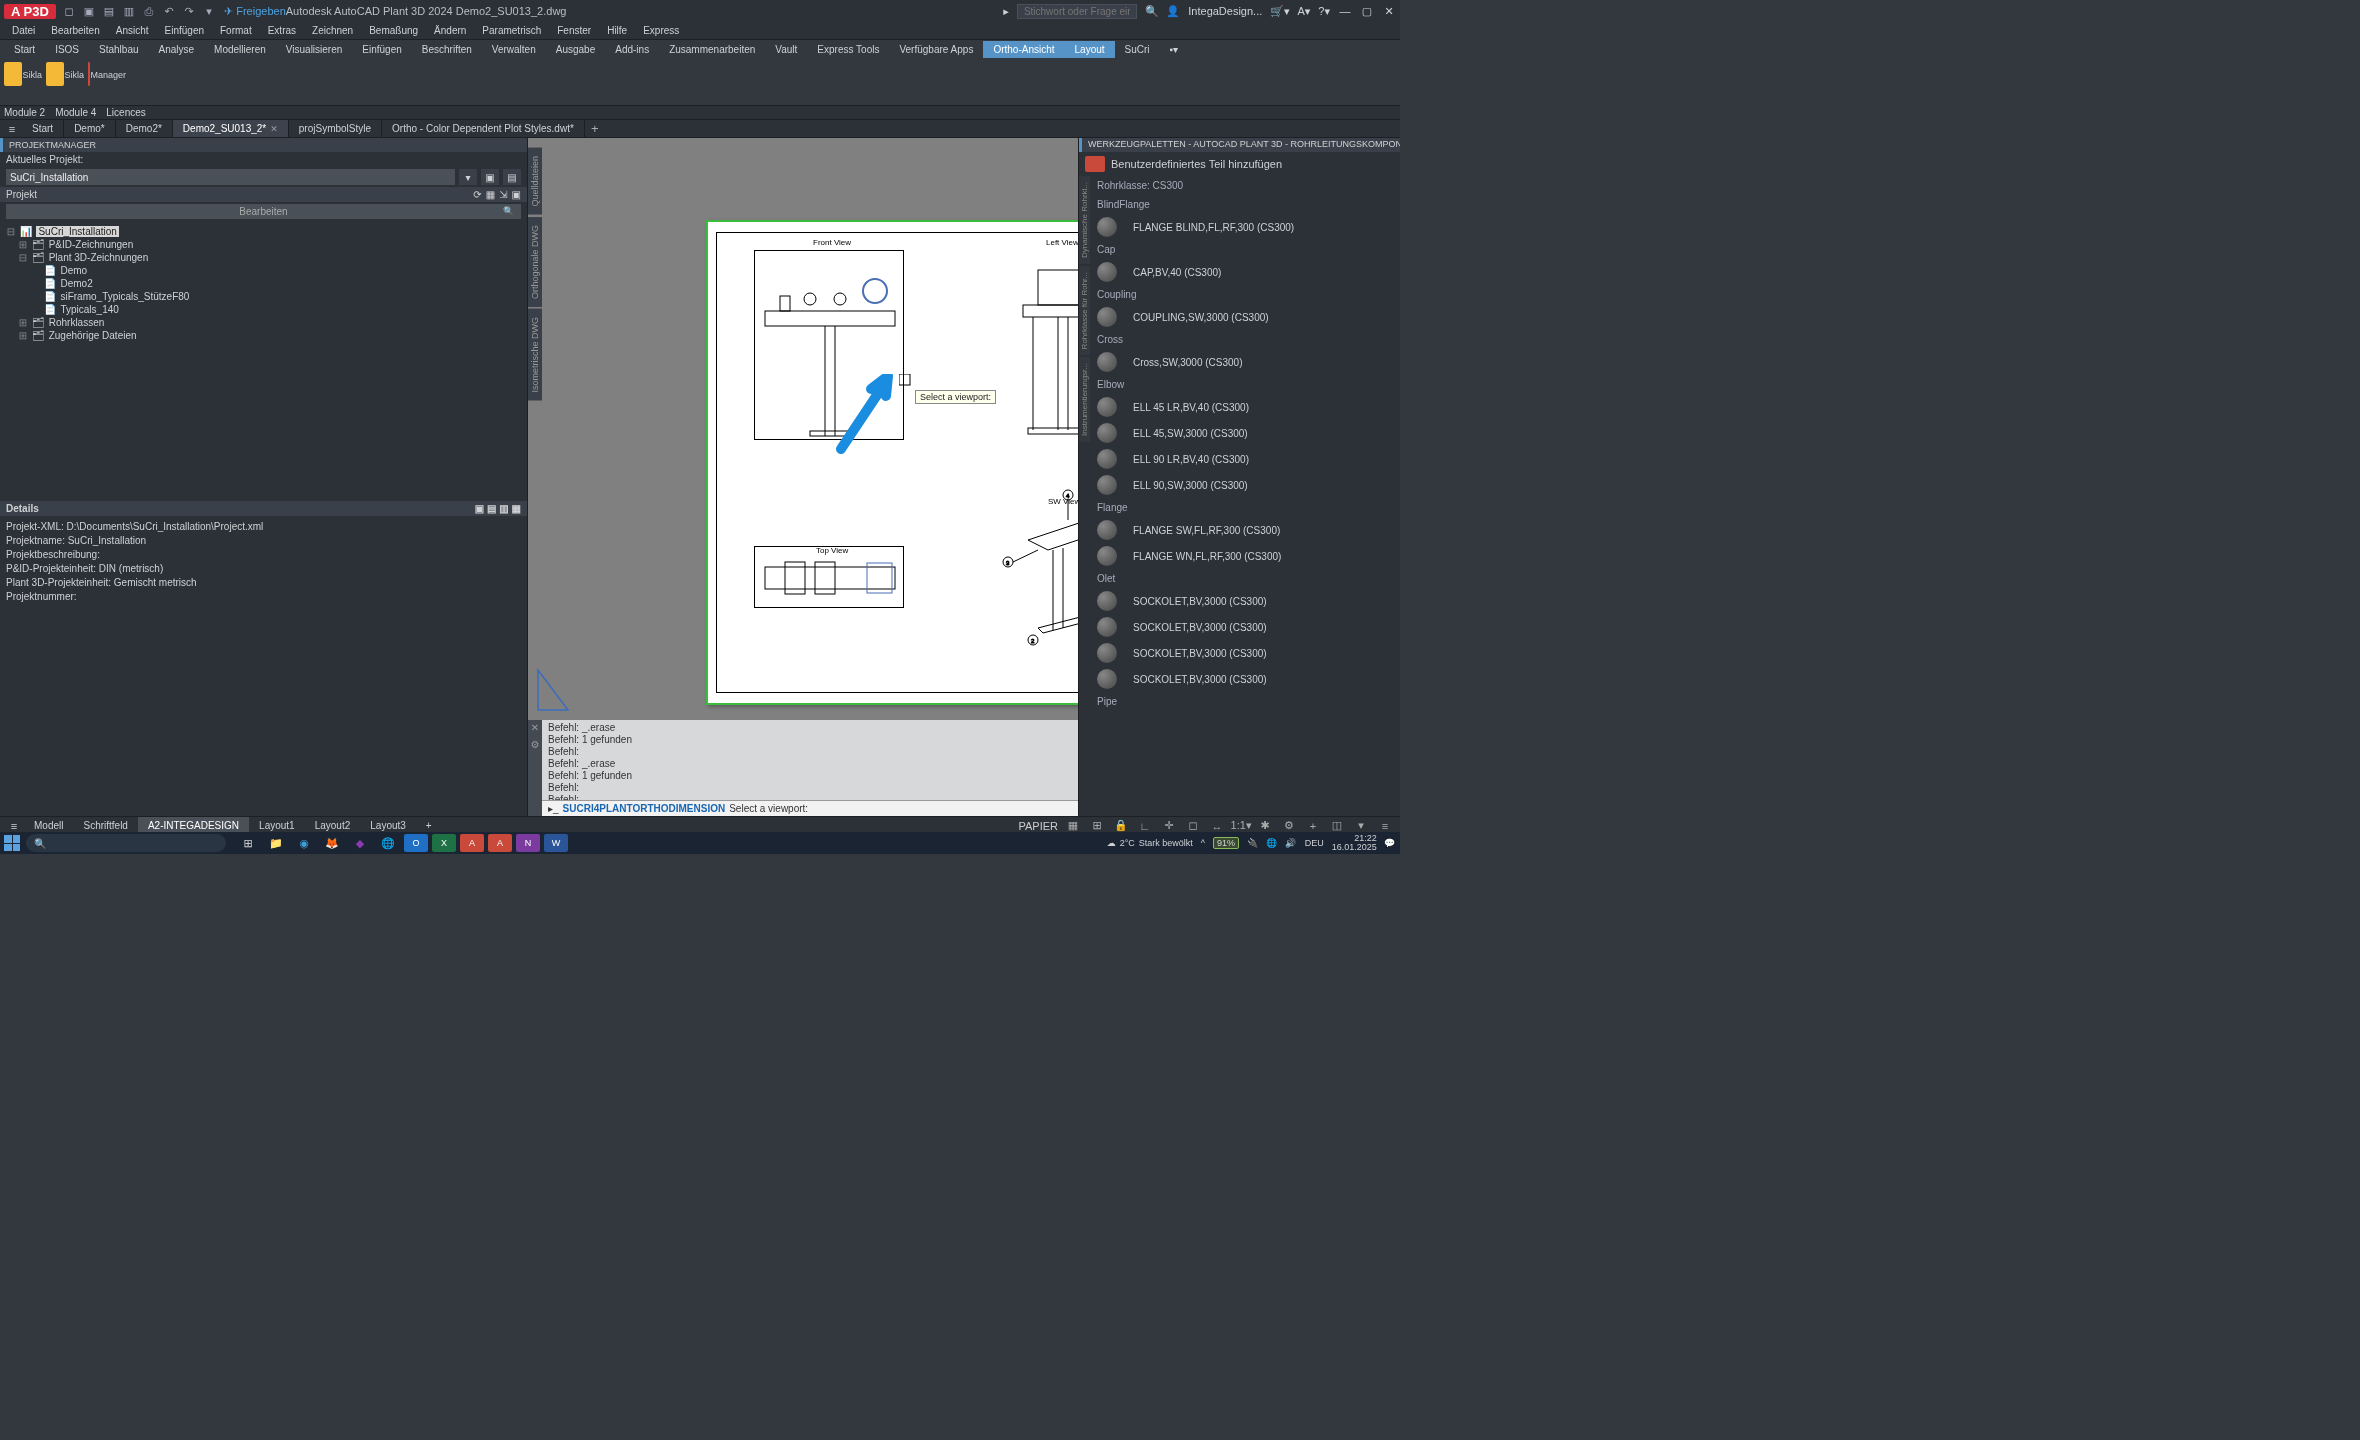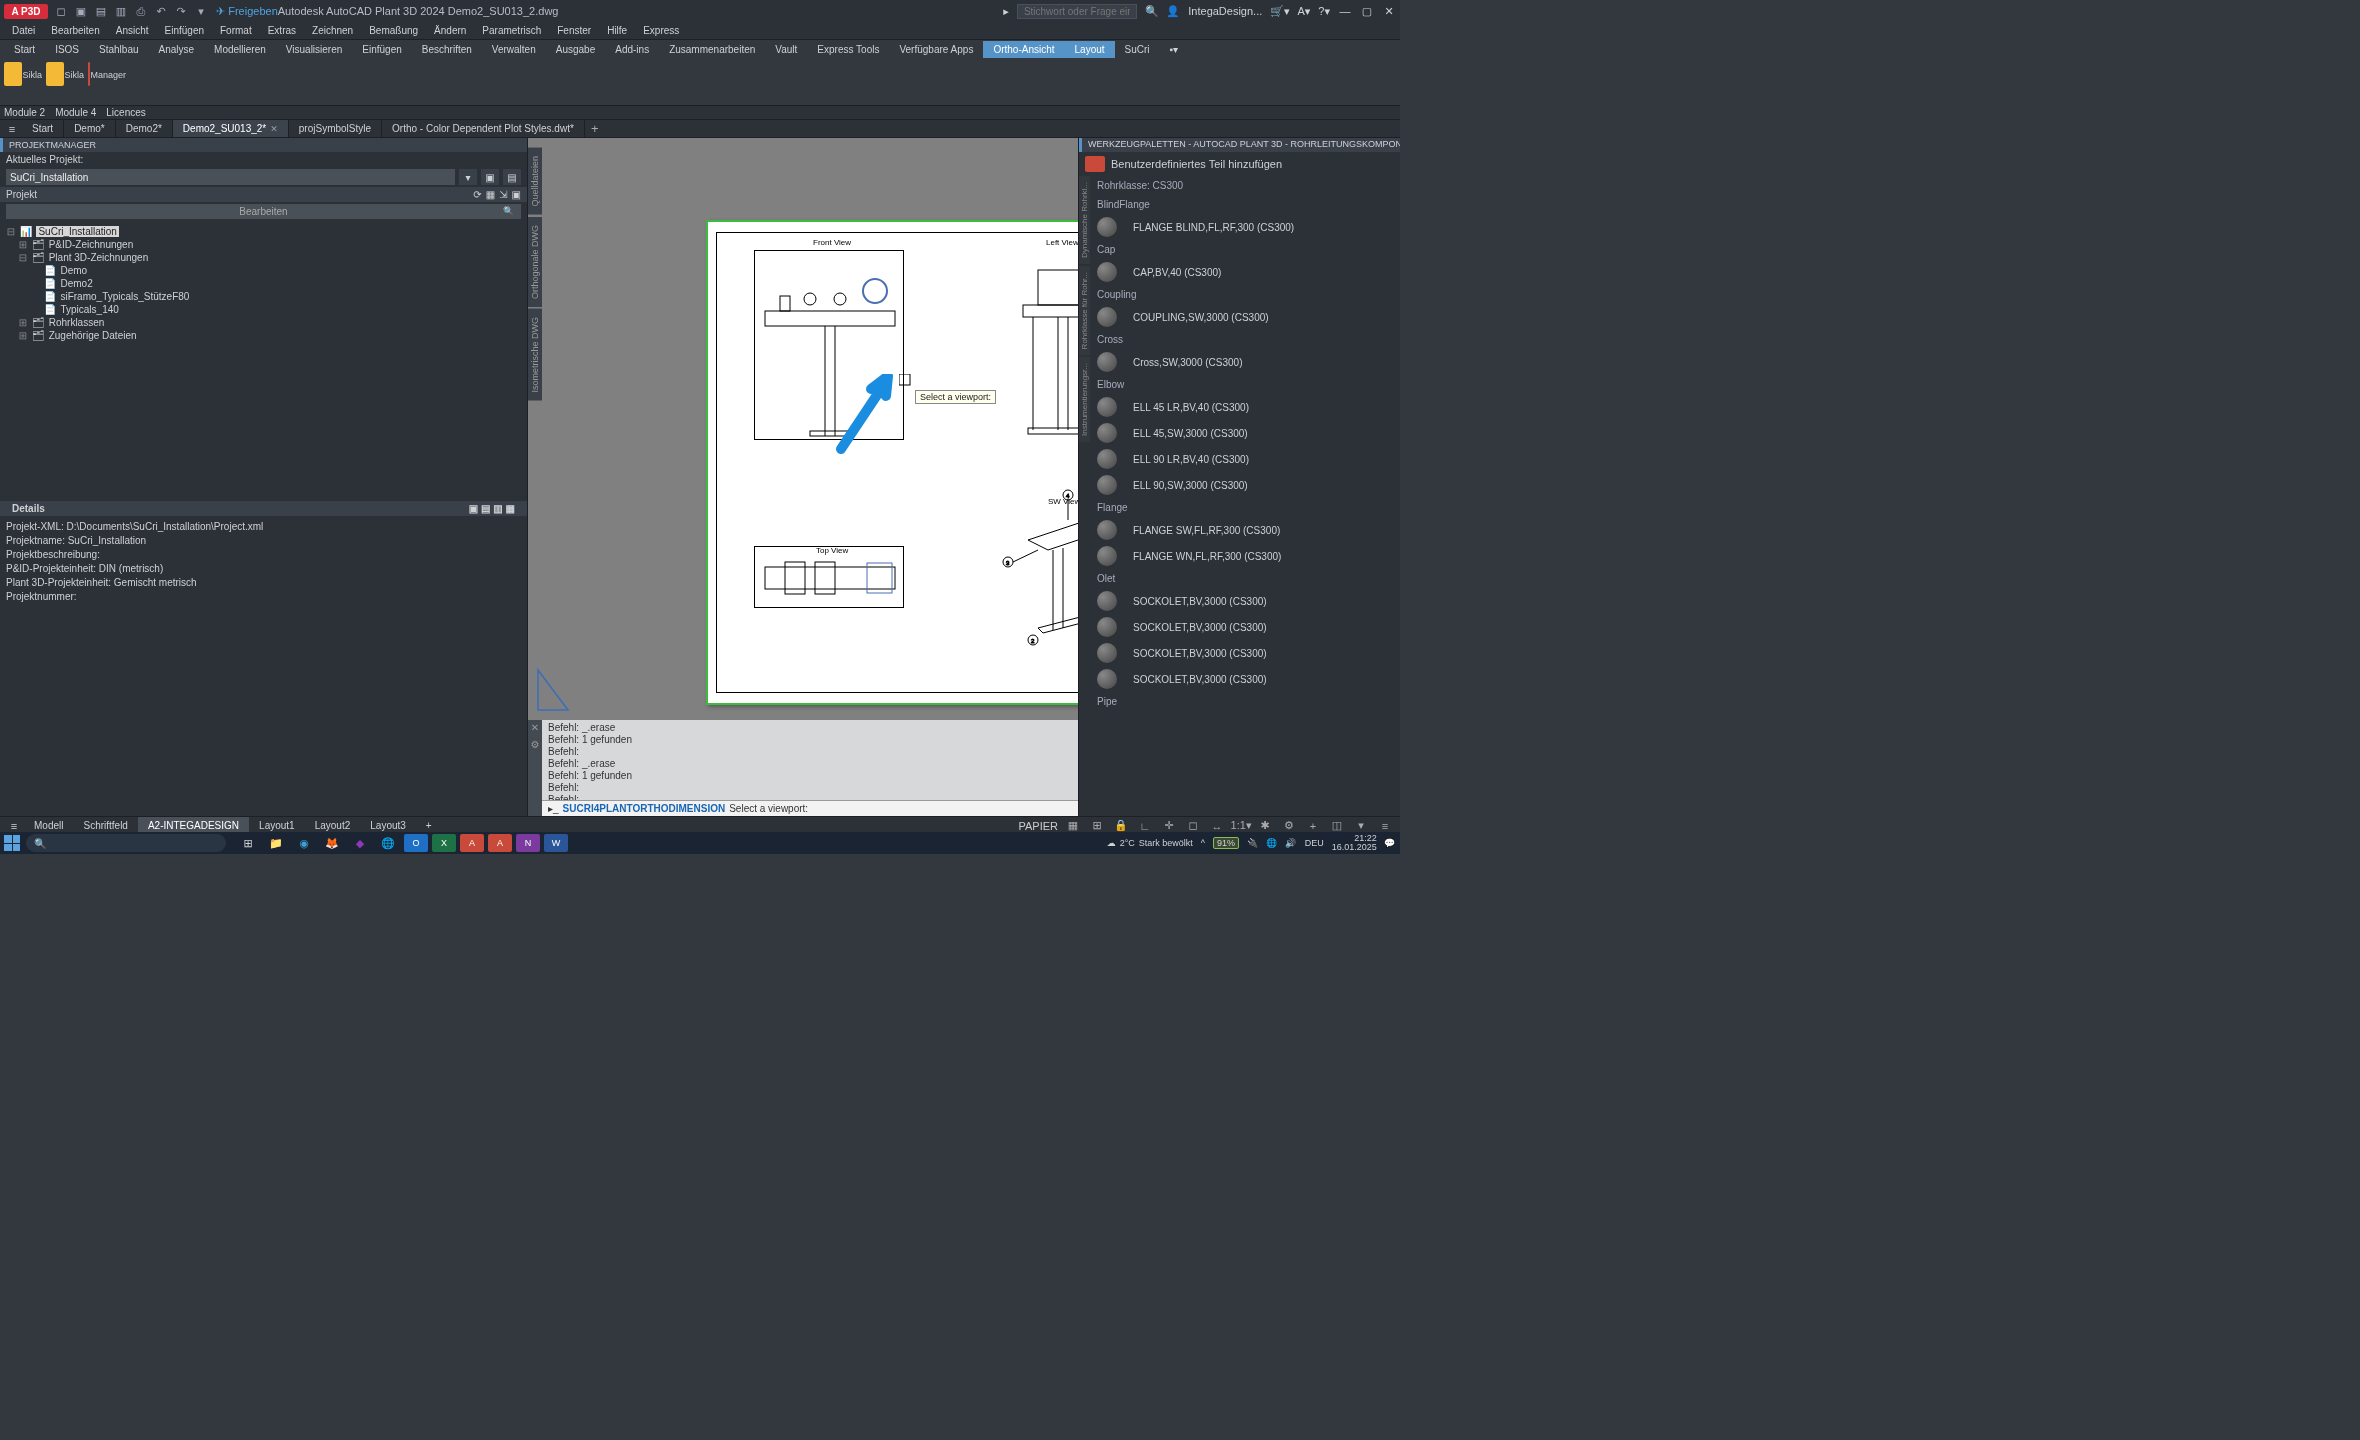--- a/index.html
+++ b/index.html
@@ -1,20 +1,20 @@
 <!DOCTYPE html>
 <html><head>
 <meta charset="utf-8">
 <style>
 * { margin: 0; padding: 0; box-sizing: border-box; font-family: "Segoe UI", Arial, sans-serif; }
 body { background: #33383f; color: #cfd1d4; font-size: 11px; overflow: hidden; width: 1400px; height: 854px; position: relative; }
 
 
 .titlebar { height: 22px; background: #2c3138; display: flex; align-items: center; padding: 0 4px; }
-.titlebar .logo { width: 44px; height: 15px; background: #d62c3b; color: #fff; font-size: 10px; font-weight: bold; display: flex; align-items: center; justify-content: center; border-radius: 2px; margin-right: 6px; }
+.titlebar .logo { width: 52px; height: 15px; background: #d62c3b; color: #fff; font-size: 13px; font-weight: bold; display: flex; align-items: center; justify-content: center; border-radius: 2px; margin-right: 6px; }
 .titlebar .qat { display: flex; gap: 6px; align-items: center; }
 .titlebar .qat .qbtn { width: 14px; height: 14px; display: flex; align-items: center; justify-content: center; color: #aab; }
 .titlebar .share { margin-left: 8px; display: flex; align-items: center; gap: 3px; color: #4fa3e0; }
 .titlebar .center { flex: 1; text-align: left; color: #b8bec6; font-size: 11px; }
 .titlebar .right { display: flex; align-items: center; gap: 8px; }
 .titlebar .search { background: #3a4049; border: 1px solid #4a5058; padding: 1px 6px; width: 120px; height: 15px; font-size: 10px; color: #888; }
 .titlebar .winbtn { width: 14px; display: flex; justify-content: center; }
 
 
 .menubar { height: 18px; background: #2c3138; display: flex; align-items: center; padding-left: 4px; gap: 0; border-bottom: 1px solid #1c1f24; }
@@ -57,21 +57,21 @@
 .pm .pmsection .icons { display: flex; gap: 4px; font-size: 10px; }
 .pm .pmsearch { padding: 2px 6px; }
 .pm .pmsearch div { background: #4a5058; text-align: center; font-size: 10px; padding: 2px; color: #aaa; position: relative; }
 .pm .pmsearch div::after { content: "🔍"; position: absolute; right: 6px; font-size: 9px; }
 .pm .tree { flex: 0 0 280px; padding: 4px 6px; overflow: auto; }
 .pm .tree .node { padding: 1px 0; font-size: 10px; display: flex; align-items: center; gap: 4px; cursor: pointer; }
 .pm .tree .node .exp { width: 10px; display: inline-block; text-align: center; color: #888; }
 .pm .tree .node.sel .lbl { background: #d7d7d7; color: #222; padding: 0 2px; }
 .pm .tree .d1 { padding-left: 12px; }
 .pm .tree .d2 { padding-left: 24px; }
-.pm .detheader { background: #3a4049; padding: 2px 12px; font-size: 10px; font-weight: bold; display: flex; justify-content: space-between; }
+.pm .detheader { background: #3a4049; padding: 2px 6px; font-size: 10px; font-weight: bold; display: flex; justify-content: space-between; }
 .pm .details { padding: 4px 6px; font-size: 10px; line-height: 1.4; flex: 1; }
 .pm .details div { white-space: nowrap; }
 
 
 .canvaswrap { flex: 1; display: flex; flex-direction: column; background: #33383f; }
 .canvas { flex: 1; background: #808080; position: relative; overflow: hidden; }
 .vtabs { position: absolute; left: 0; top: 10px; display: flex; flex-direction: column; gap: 2px; }
 .vtabs .vtab { writing-mode: vertical-rl; transform: rotate(180deg); background: #3a4049; color: #999; font-size: 9px; padding: 8px 2px; cursor: pointer; }
 .sheet { position: absolute; left: 178px; top: 82px; width: 445px; height: 485px; background: #fff; border: 2px solid #3cbc3c; box-shadow: 2px 2px 4px rgba(0,0,0,0.3); }
 .sheet .frame { position: absolute; left: 8px; top: 10px; right: 0; bottom: 10px; border-left: 1px solid #000; border-top: 1px solid #000; border-bottom: 1px solid #000; }

